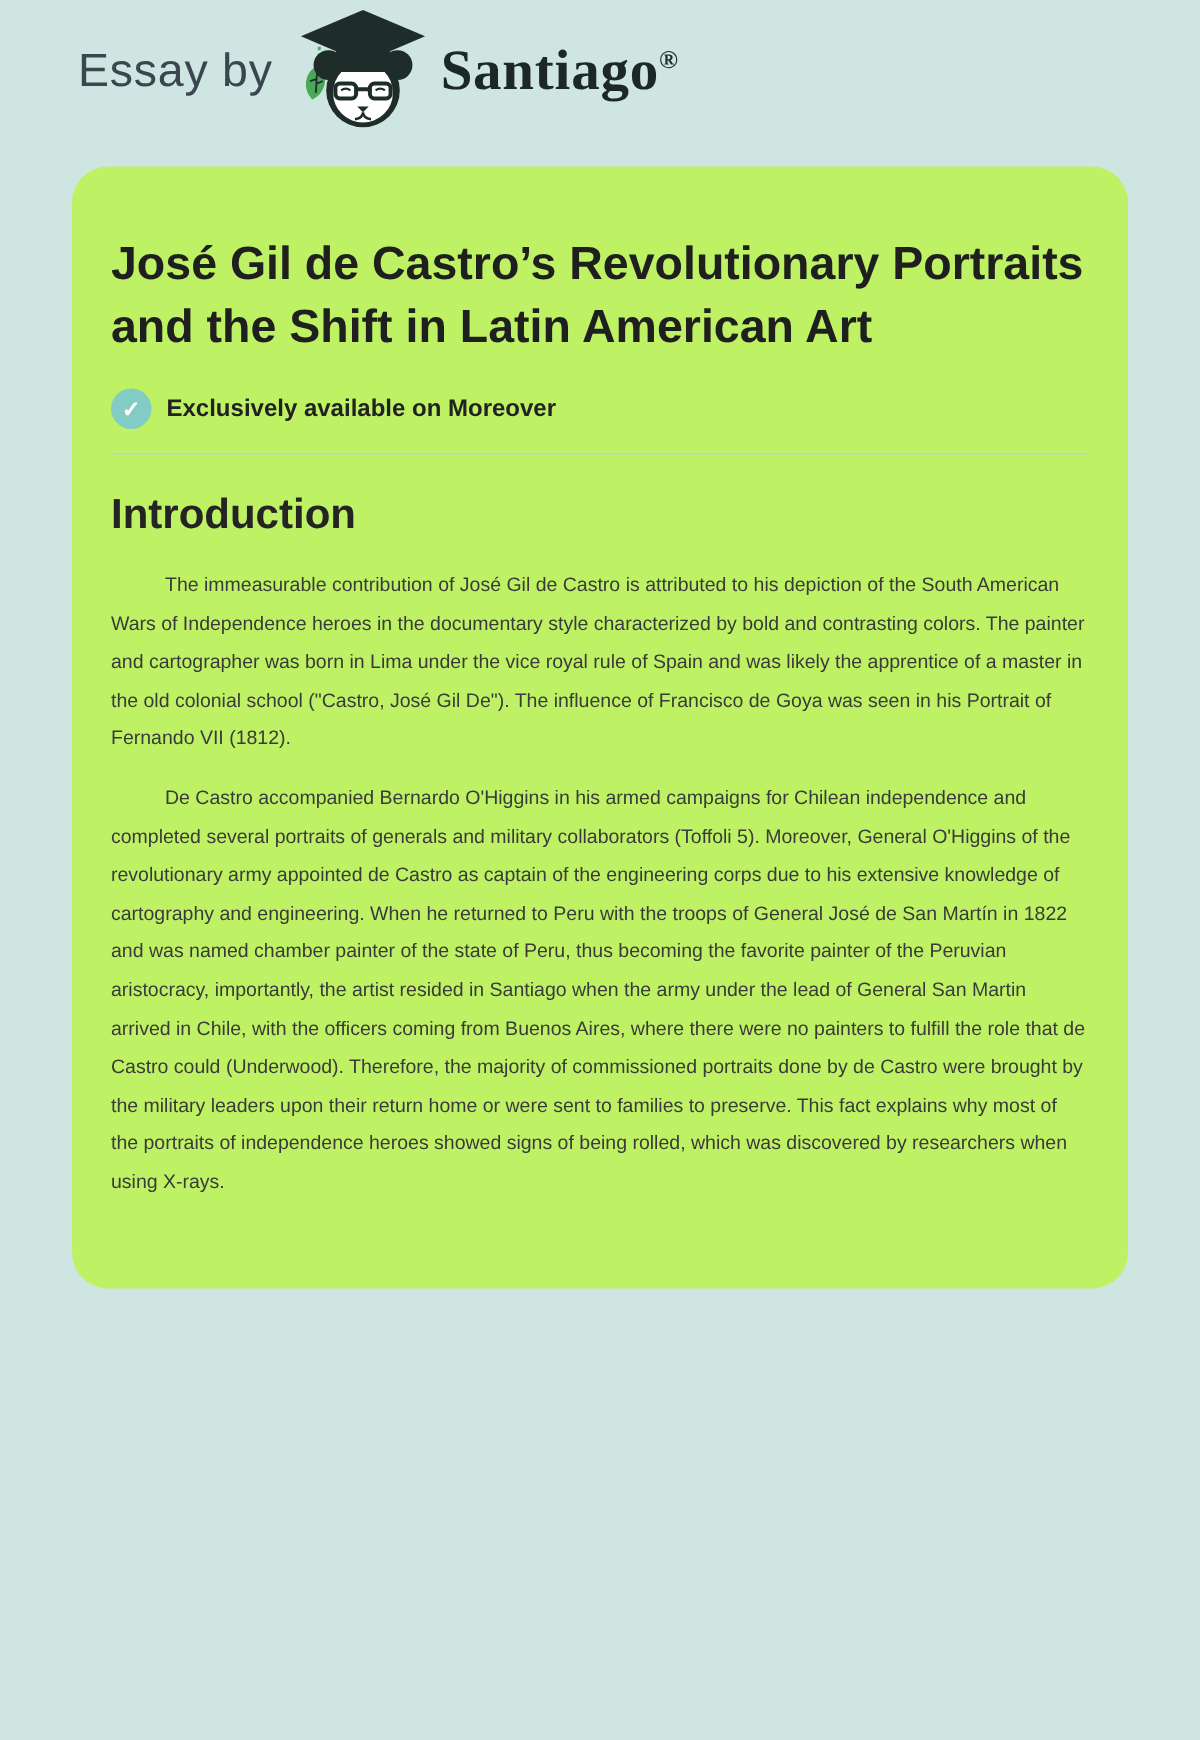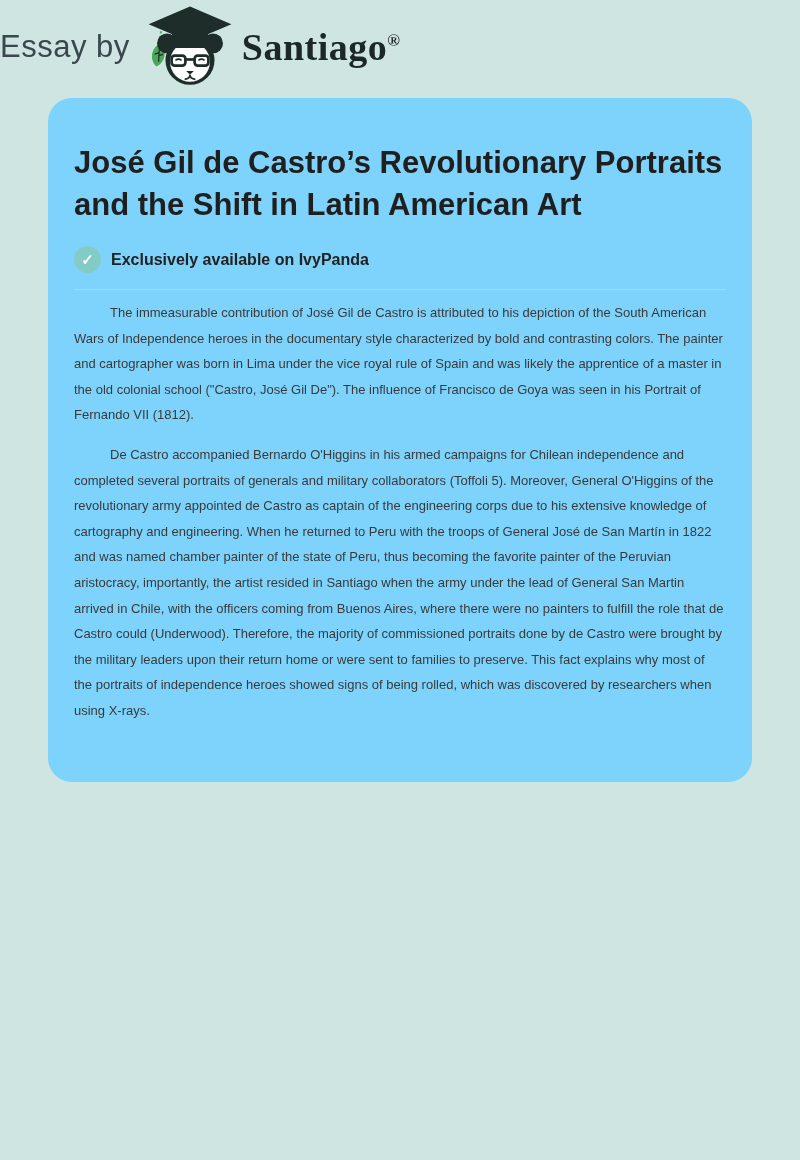--- a/index.html
+++ b/index.html
@@ -9,20 +9,21 @@
     overflow: hidden;
     background: #cfe5e1;
     font-family: "Liberation Sans", sans-serif;
   }
 
   
   .site-header {
     height: 94px;
     display: flex;
     align-items: center;
+    padding-left: 52px;
   }
   .essay-by {
     font-size: 31px;
     color: #3a474e;
     letter-spacing: 0.5px;
     margin-right: 14px;
   }
   .logo-link {
     display: flex;
     align-items: center;
@@ -44,22 +45,22 @@
   }
   .brand sup {
     font-size: 17px;
     vertical-align: super;
     line-height: 0;
   }
 
   
   .card {
     width: 704px;
-    margin: 4px auto;
-    background: #7dd3fc;
+    margin: 17px auto;
+    background: #bef264;
     border-radius: 24px;
     padding: 44px 26px 58px 26px;
   }
   .article-title {
     font-size: 31px;
     line-height: 42px;
     font-weight: 700;
     color: #1f1f1f;
     margin-bottom: 20px;
   }
@@ -142,23 +143,24 @@
     </svg>
     <span class="brand"><span>Santiago</span><sup>®</sup></span>
   </a>
 </header>
 
 <main class="card">
   <h1 class="article-title">José Gil de Castro’s Revolutionary Portraits and the Shift in Latin American Art</h1>
 
   <div class="badge-row">
     <span class="badge-circle">✓</span>
-    <span class="badge-label">Exclusively available on IvyPanda</span>
+    <span class="badge-label">Exclusively available on Moreover</span>
   </div>
 
   <hr class="divider">
 
   <section>
+    <h2 class="section-heading">Introduction</h2>
     <p class="body-para">The immeasurable contribution of José Gil de Castro is attributed to his depiction of the South American Wars of Independence heroes in the documentary style characterized by bold and contrasting colors. The painter and cartographer was born in Lima under the vice royal rule of Spain and was likely the apprentice of a master in the old colonial school ("Castro, José Gil De"). The influence of Francisco de Goya was seen in his Portrait of Fernando VII (1812).</p>
     <p class="body-para">De Castro accompanied Bernardo O'Higgins in his armed campaigns for Chilean independence and completed several portraits of generals and military collaborators (Toffoli 5). Moreover, General O'Higgins of the revolutionary army appointed de Castro as captain of the engineering corps due to his extensive knowledge of cartography and engineering. When he returned to Peru with the troops of General José de San Martín in 1822 and was named chamber painter of the state of Peru, thus becoming the favorite painter of the Peruvian aristocracy, importantly, the artist resided in Santiago when the army under the lead of General San Martin arrived in Chile, with the officers coming from Buenos Aires, where there were no painters to fulfill the role that de Castro could (Underwood). Therefore, the majority of commissioned portraits done by de Castro were brought by the military leaders upon their return home or were sent to families to preserve. This fact explains why most of the portraits of independence heroes showed signs of being rolled, which was discovered by researchers when using X-rays.</p>
   </section>
 
 </main>
 
 </body></html>

